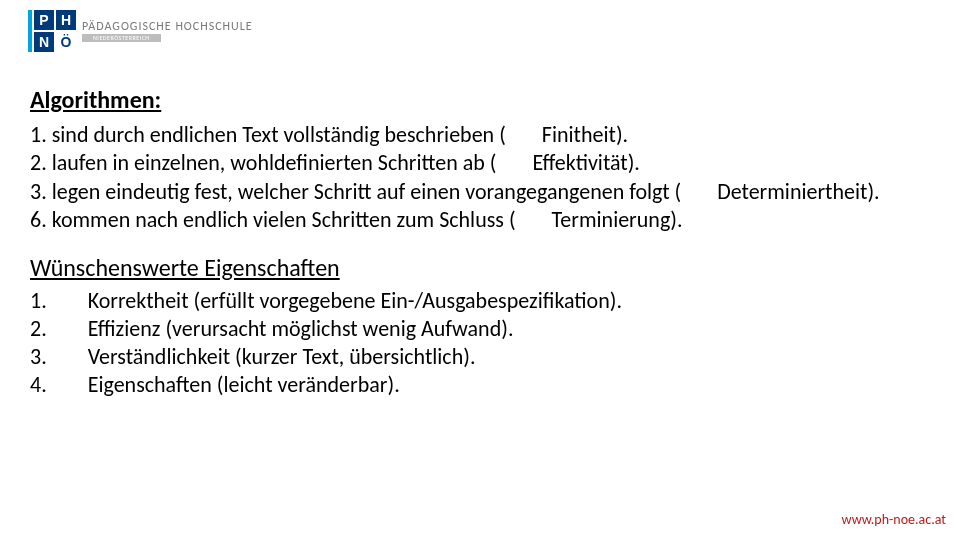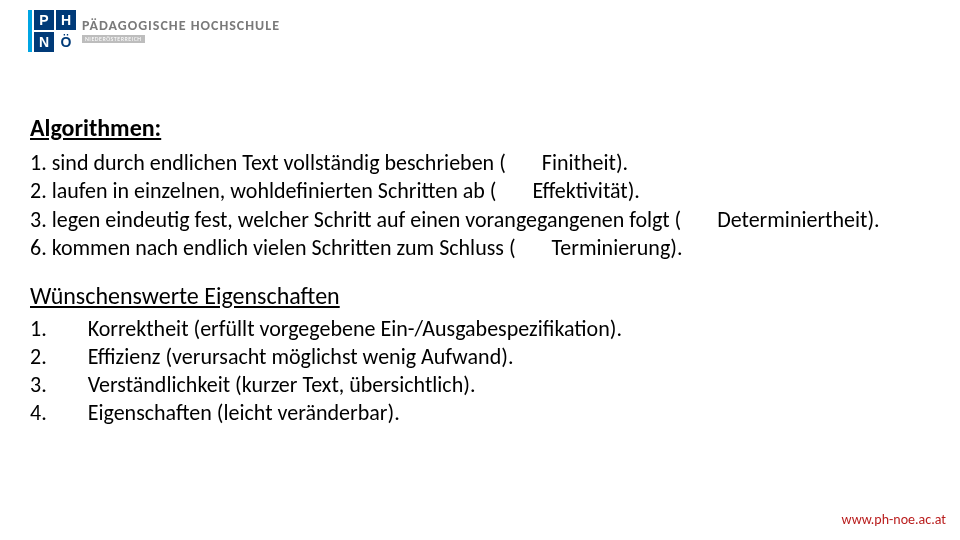--- a/index.html
+++ b/index.html
@@ -46,39 +46,39 @@
     margin-right: 2px;
   }
   .logo-text {
     margin-left: 6px;
     display: flex;
     flex-direction: column;
     justify-content: center;
     line-height: 1;
   }
   .logo-text .line1 {
-    font-size: 14px;
+    font-size: 12px;
     letter-spacing: 1px;
     color: #7a7a7a;
-    font-weight: 700;
+    font-weight: 400;
   }
   .logo-text .line2 {
     font-size: 6px;
     letter-spacing: 0.5px;
     color: #9a9a9a;
     margin-top: 2px;
     background: #bdbdbd;
     color: #fff;
-    padding: 1px 3px;
+    padding: 1px 11px;
     width: fit-content;
   }
 
   .content {
     position: absolute;
-    top: 112px;
+    top: 84px;
     left: 30px;
     right: 30px;
   }
 
   .heading {
     font-size: 24px;
     font-weight: 700;
     text-decoration: underline;
     margin: 0 0 6px 0;
     line-height: 1.3;

